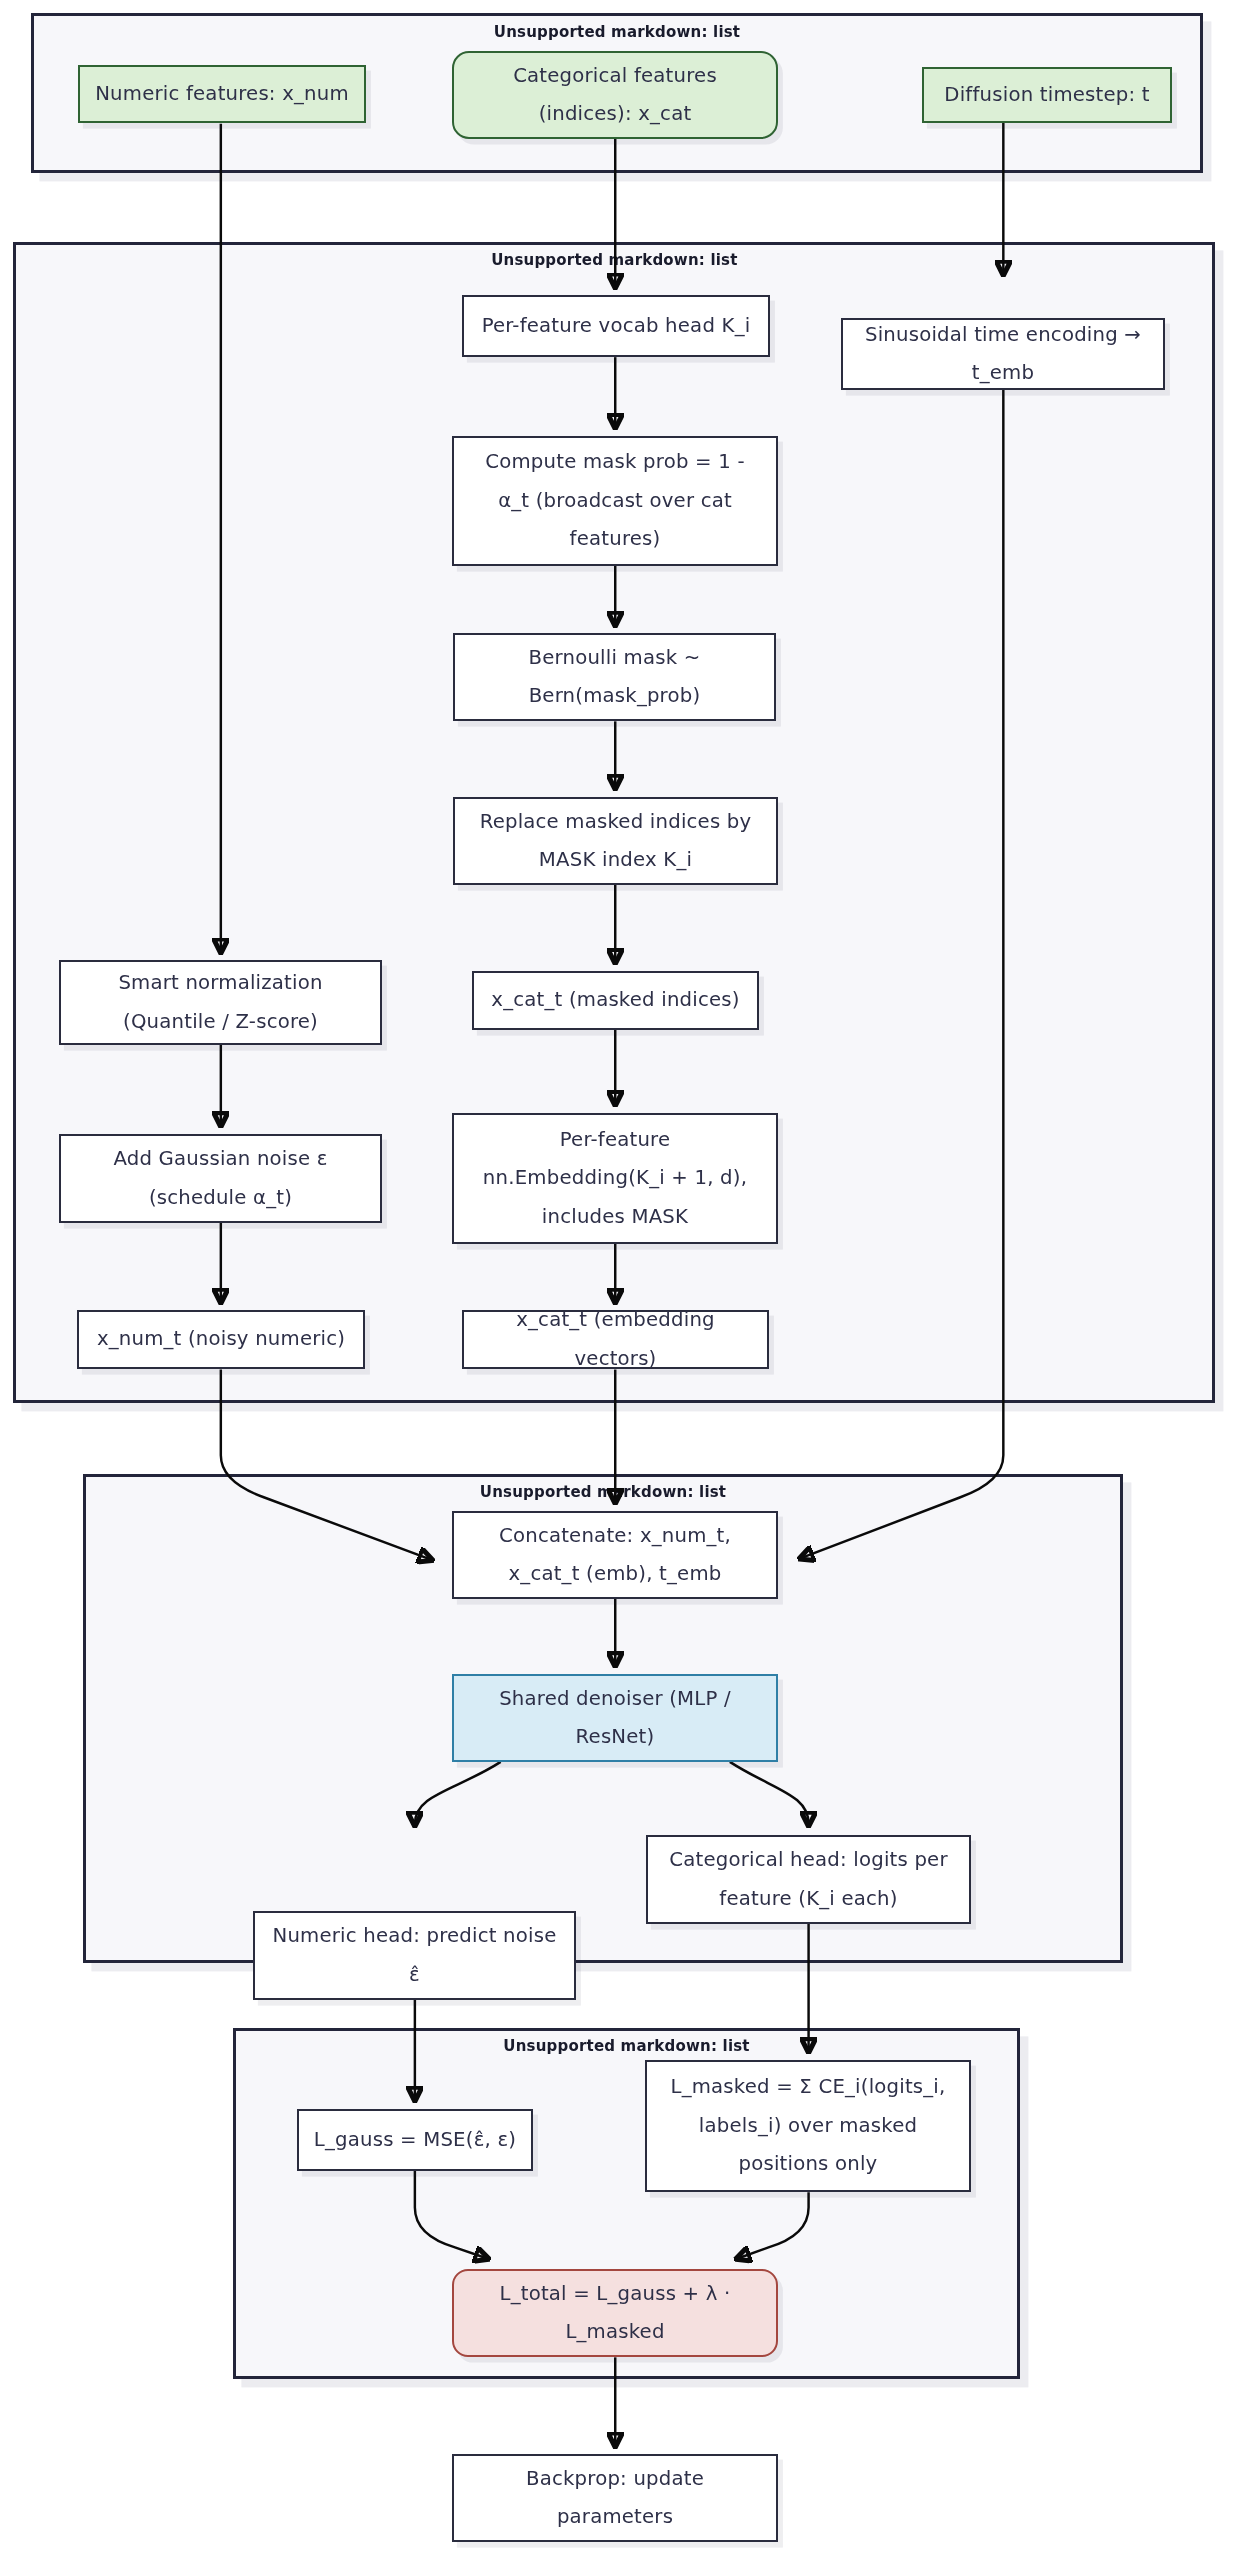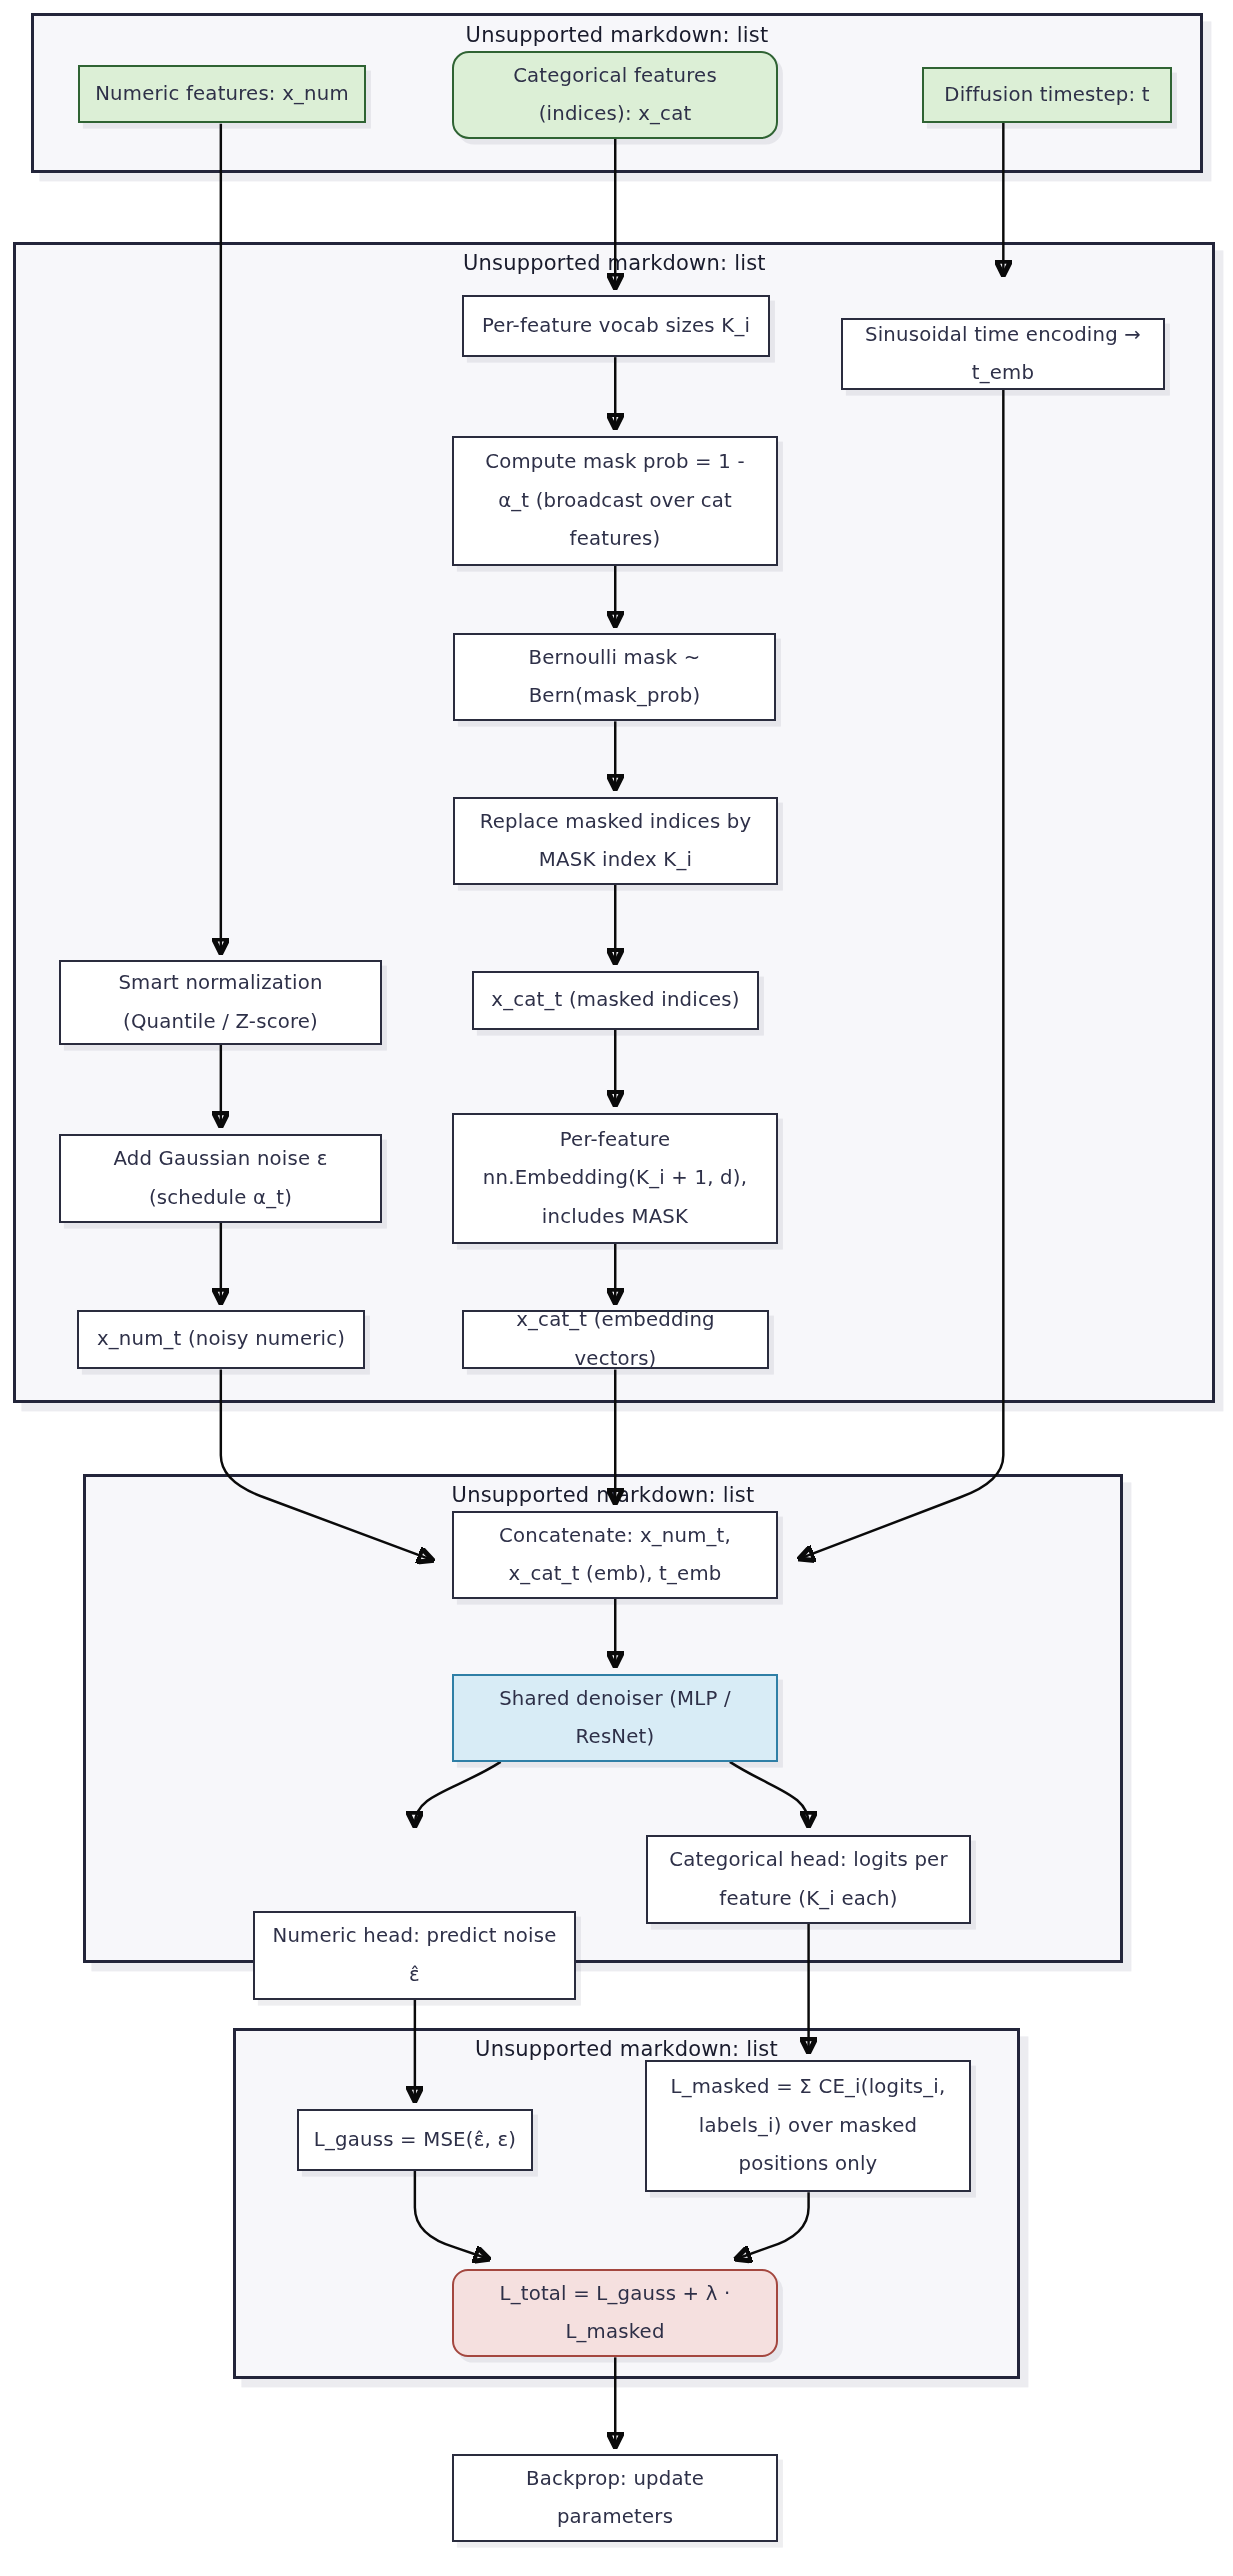--- a/index.html
+++ b/index.html
@@ -17,21 +17,21 @@
   }
   .container{
     position:absolute; box-sizing:border-box;
     background:var(--container-fill);
     border:3.5px solid var(--container-border);
     box-shadow:8.4px 8.4px 0 #ececf0;
     z-index:1;
   }
   .container-title{
     position:absolute; left:0; right:0; top:6.3px;
-    text-align:center; font-size:21px; font-weight:400;
+    text-align:center; font-size:15px; font-weight:700;
     color:var(--title-text); letter-spacing:0.2px;
   }
   #edges{ position:absolute; left:0; top:0; z-index:2; }
   #edges path{ fill:none; stroke:var(--arrow); stroke-width:3.5px; }
   .node{
     position:absolute; box-sizing:border-box; z-index:3;
     display:flex; align-items:center; justify-content:center;
     text-align:center; white-space:pre-line;
     background:#ffffff; border:2.8px solid var(--node-border);
     box-shadow:4.9px 5.6px 0 rgba(35,38,60,0.08);
@@ -93,21 +93,21 @@
     <path d="M875 3353 V3477" marker-end="url(#arrow)"></path>
   </svg>
 
   <div class="node green" style="left:78px; top:65px; width:288px; height:58px;">Numeric features: x_num</div>
 
   <div class="node green" style="left:452px; top:51px; width:326px; height:88px;border-radius:17px;">Categorical features
 (indices): x_cat</div>
 
   <div class="node green" style="left:878px; top:67px; width:250px; height:56px;margin-left:44px;">Diffusion timestep: t</div>
 
-  <div class="node" style="left:462px; top:295px; width:308px; height:62px;">Per-feature vocab sizes K_i</div>
+  <div class="node" style="left:462px; top:295px; width:308px; height:62px;">Per-feature vocab head K_i</div>
 
   <div class="node" style="left:841px; top:283px; width:324px; height:72px;margin-top:35px;">Sinusoidal time encoding →
 t_emb</div>
 
   <div class="node" style="left:452px; top:436px; width:326px; height:130px;">Compute mask prob = 1 -
 α_t (broadcast over cat
 features)</div>
 
   <div class="node" style="left:453px; top:633px; width:323px; height:88px;">Bernoulli mask ~
 Bern(mask_prob)</div>

